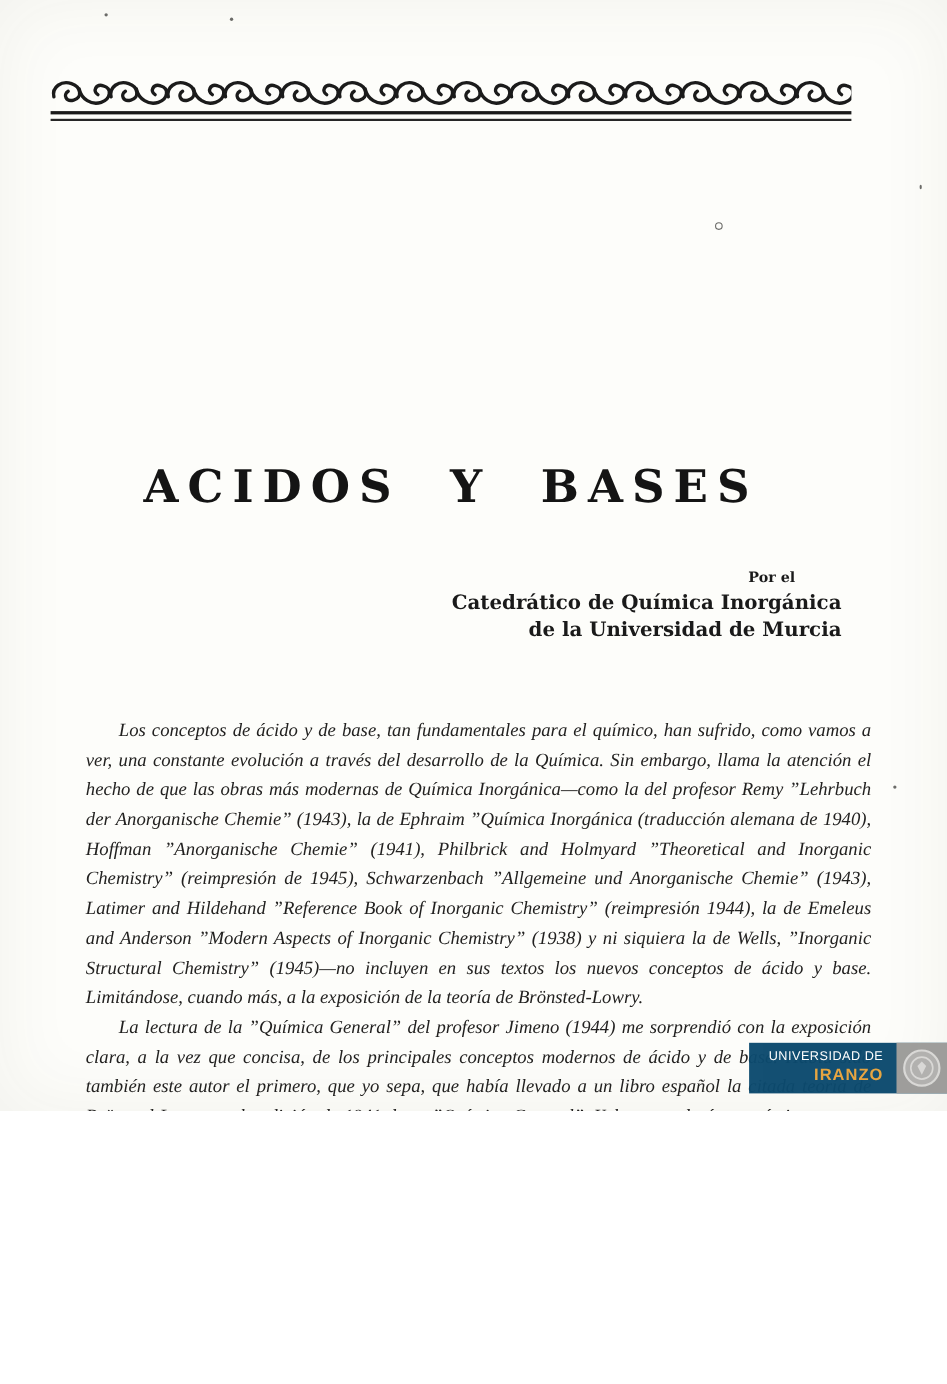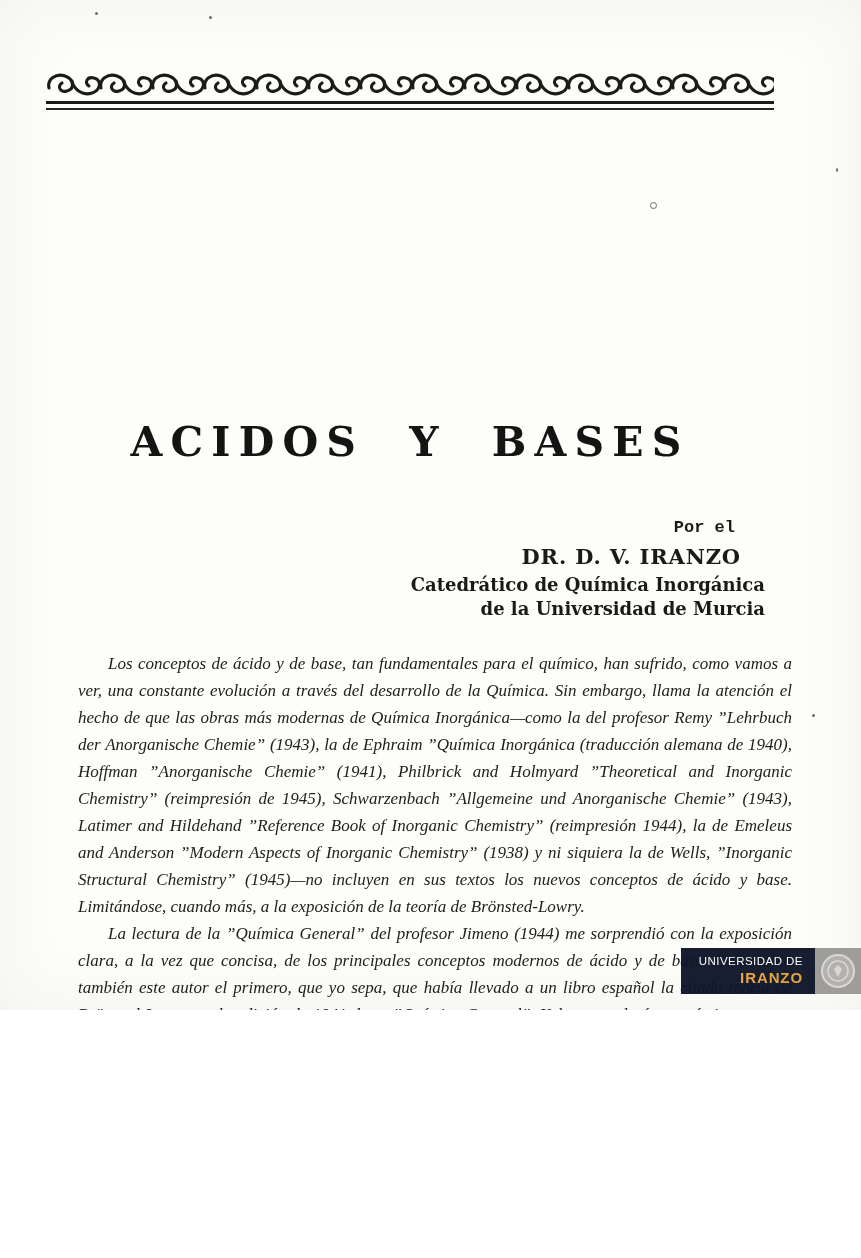--- a/index.html
+++ b/index.html
@@ -22,41 +22,41 @@
     text-align:center;color:#141414;
     font-family:"DejaVu Serif","Liberation Serif",serif;
     font-weight:700;font-size:41px;letter-spacing:0.20em;word-spacing:0.55em;
   }
 
   
   .byline{
     position:absolute;right:96px;top:518px;text-align:right;color:#1a1a1a;
     font-family:"DejaVu Serif","Liberation Serif",serif;
   }
-  .byline .intro{font-size:17px;font-weight:700;margin-right:30px;font-family:Liberation Mono, monospace;}
+  .byline .intro{font-size:13px;font-weight:700;margin-right:42px;}
   .byline .author{font-size:21px;font-weight:700;margin-top:7px;margin-right:24px;letter-spacing:0.04em;}
   .byline .cred{font-size:18px;font-weight:700;margin-top:5px;}
   .byline .cred + .cred{margin-top:3px;}
 
   
   .body-text{
     position:absolute;left:78px;top:650px;width:714px;
     font-style:italic;font-size:17px;line-height:27px;text-align:justify;
     color:#222120;
   }
   .body-text p{margin:0;text-indent:30px;}
 
   
   .speck{position:absolute;background:#6b6b68;border-radius:50%;}
   .speck-ring{position:absolute;background:transparent;border:1px solid #6b6b68;border-radius:50%;}
 
   
   .watermark{
     position:absolute;right:0;bottom:16px;height:46px;display:flex;align-items:stretch;
-    background:#0f172a;opacity:0.97;
+    background:#0c4a6e;opacity:0.97;
   }
   .wm-text{
     display:flex;flex-direction:column;justify-content:center;align-items:flex-end;
     padding:0 12px 0 18px;font-family:"Liberation Sans",sans-serif;line-height:1.25;
   }
   .wm-line1{color:#ffffff;font-size:11.5px;letter-spacing:0.04em;}
   .wm-line2{color:#e7a33c;font-size:15px;font-weight:700;letter-spacing:0.06em;}
   .wm-seal{width:46px;height:46px;background:#9c9b99;display:flex;align-items:center;justify-content:center;}
 </style>
 </head>
@@ -88,21 +88,20 @@
         <use href="#su" x="676"></use>
     </svg>
     <div class="rule-thick"></div>
     <div class="rule-thin"></div>
   </div>
 
   <h1 class="title">ACIDOS Y BASES</h1>
 
   <div class="byline">
     <div class="intro">Por el</div>
-    <div class="author">DR. D. V. IRANZO</div>
     <div class="cred">Catedrático de Química Inorgánica</div>
     <div class="cred">de la Universidad de Murcia</div>
   </div>
 
   <div class="body-text">
     <p>Los conceptos de ácido y de base, tan fundamentales para el químico, han sufrido, como vamos a ver, una constante evolución a través del desarrollo de la Química. Sin embargo, llama la atención el hecho de que las obras más modernas de Química Inorgánica—como la del profesor Remy ”Lehrbuch der Anorganische Chemie” (1943), la de Ephraim ”Química Inorgánica (traducción alemana de 1940), Hoffman ”Anorganische Chemie” (1941), Philbrick and Holmyard ”Theoretical and Inorganic Chemistry” (reimpresión de 1945), Schwarzenbach ”Allgemeine und Anorganische Chemie” (1943), Latimer and Hildehand ”Reference Book of Inorganic Chemistry” (reimpresión 1944), la de Emeleus and Anderson ”Modern Aspects of Inorganic Chemistry” (1938) y ni siquiera la de Wells, ”Inorganic Structural Chemistry” (1945)—no incluyen en sus textos los nuevos conceptos de ácido y base. Limitándose, cuando más, a la exposición de la teoría de Brönsted-Lowry.</p>
     <p>La lectura de la ”Química General” del profesor Jimeno (1944) me sorprendió con la exposición clara, a la vez que concisa, de los principales conceptos modernos de ácido y de base. Había sido también este autor el primero, que yo sepa, que había llevado a un libro español la citada teoría de Brönsted-Lowry, en la edición de 1941 de su ”Química General”. Y, lo que todavía es más importante, quien de forma habitual había</p>
   </div>
 
   <div class="speck" style="left:95px;top:12px;width:3px;height:3px;"></div>

